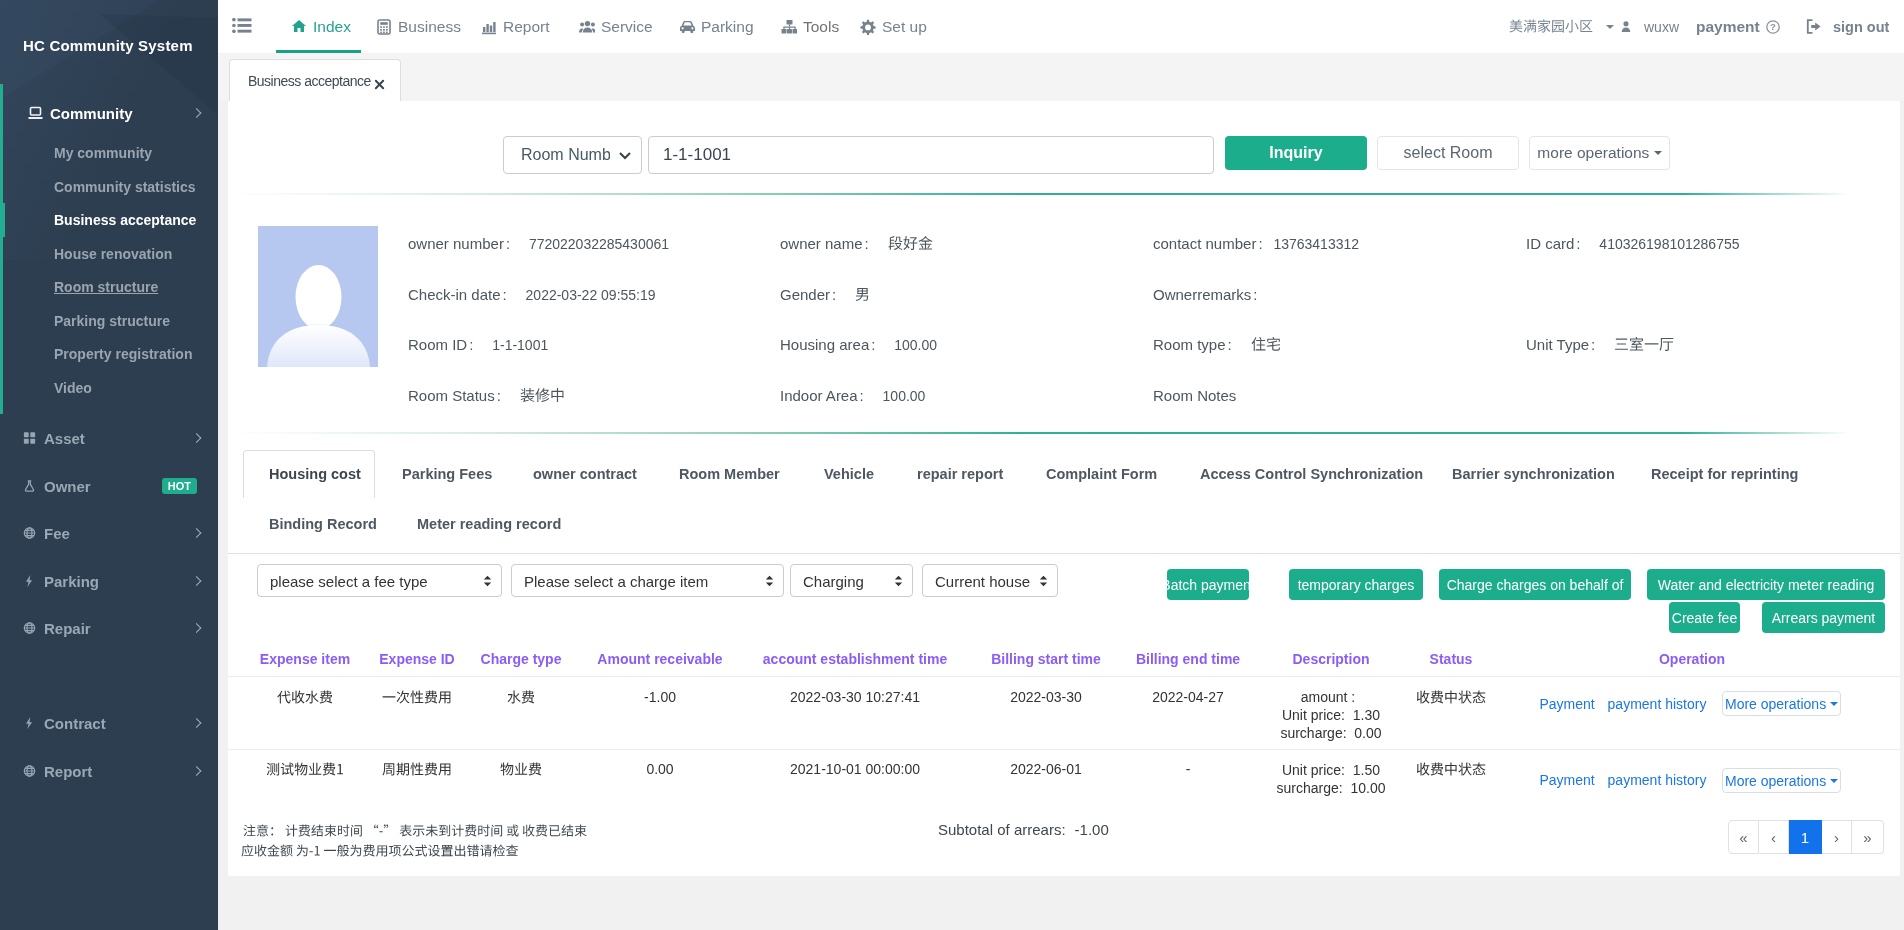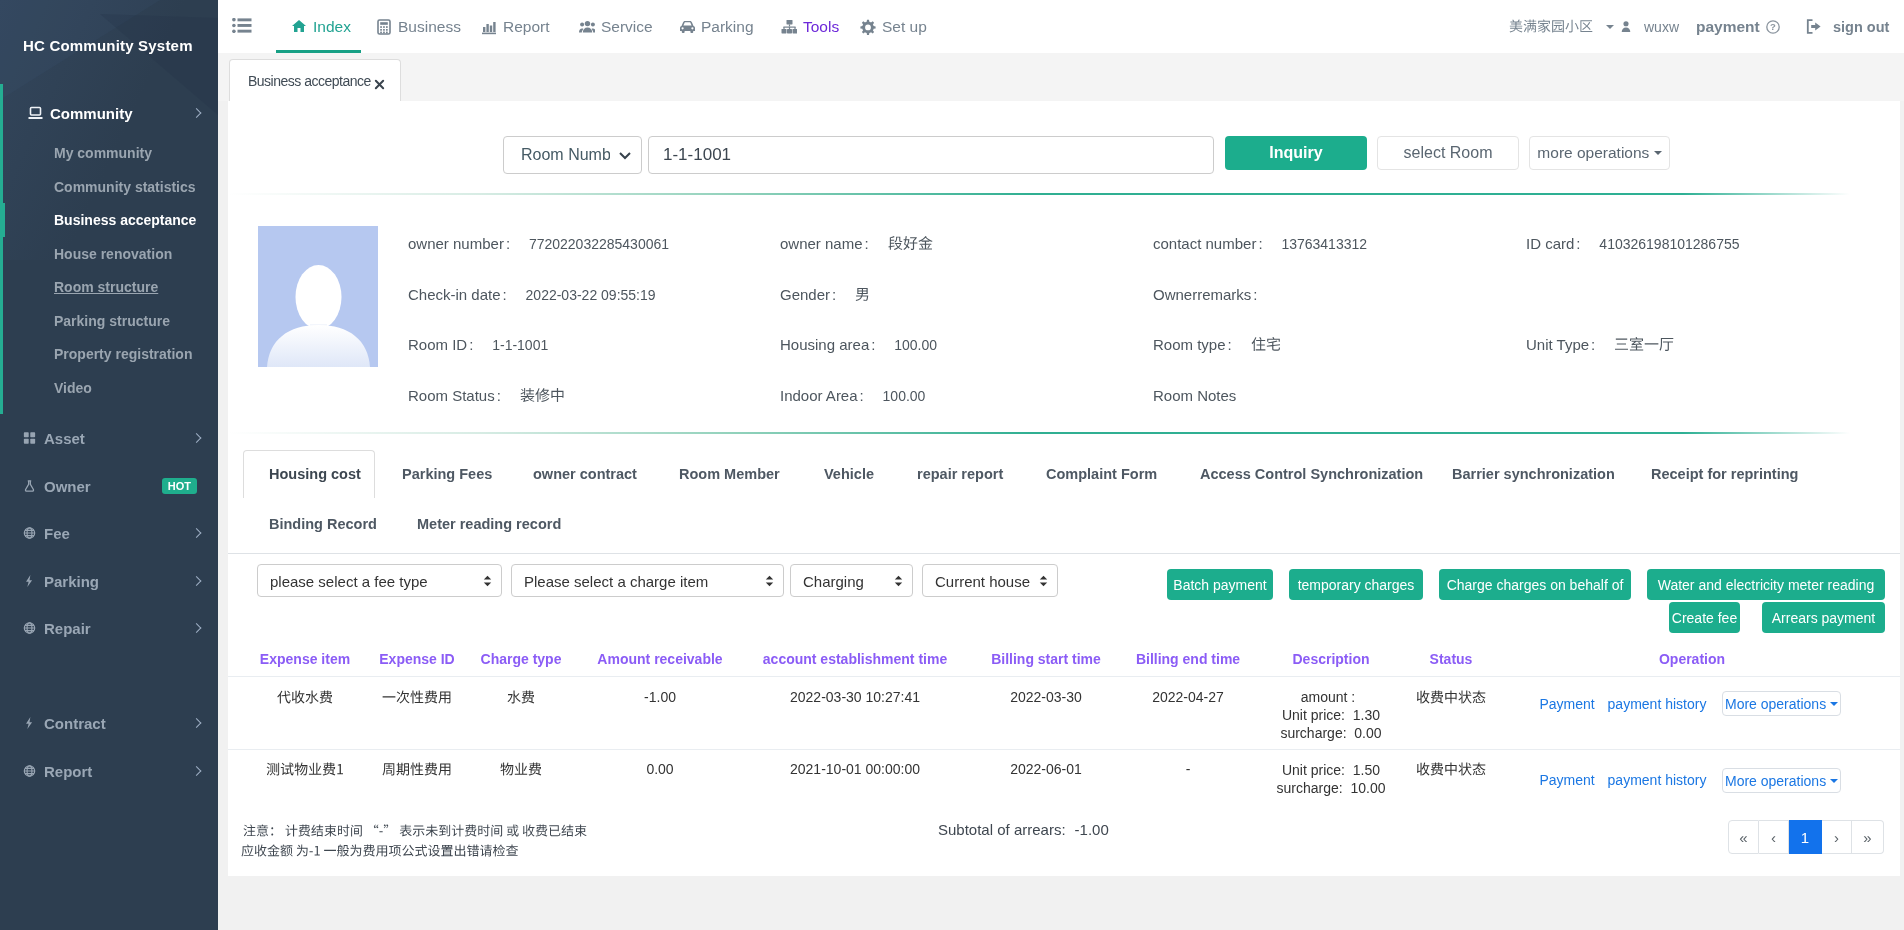--- a/index.html
+++ b/index.html
@@ -188,21 +188,21 @@
         <span>Service</span>
       </div>
       <div class="tnav" style="left:461px;color:#76838f">
         <svg width="16" height="16" viewBox="0 0 16 16" xmlns="http://www.w3.org/2000/svg">
           <g fill="#76838f">
             <path d="M2.5 7 4 3.5C4.3 2.6 5 2 6 2h5c1 0 1.7.6 2 1.5L14.5 7c.9.2 1.5 1 1.5 1.9V12h-1.8v1.2c0 .5-.4.8-.9.8h-1c-.5 0-.9-.3-.9-.8V12H5.6v1.2c0 .5-.4.8-.9.8h-1c-.5 0-.9-.3-.9-.8V12H1V8.9C1 8 1.6 7.2 2.5 7zm1.9-.4h8.2L11.4 3.7c-.1-.3-.3-.4-.6-.4H6.2c-.3 0-.5.1-.6.4zM3.6 10.4a1.1 1.1 0 1 0 0-2.2 1.1 1.1 0 0 0 0 2.2zm9.8 0a1.1 1.1 0 1 0 0-2.2 1.1 1.1 0 0 0 0 2.2z"></path>
           </g>
         </svg>
         <span>Parking</span>
       </div>
-      <div class="tnav" style="left:563px;color:#6d28d9">
+      <div class="tnav" style="left:563px;color:#737373">
         <svg width="16" height="16" viewBox="0 0 16 16" xmlns="http://www.w3.org/2000/svg">
           <g fill="#76838f">
             <rect x="5.5" y="1" width="6" height="4.4" rx="0.6"></rect>
             <rect x="0.5" y="10" width="5" height="4.4" rx="0.6"></rect>
             <rect x="6" y="10" width="5" height="4.4" rx="0.6"></rect>
             <rect x="11.5" y="10" width="5" height="4.4" rx="0.6"></rect>
             <path d="M7.9 5.4h1.2v2.1H7.9z"></path>
             <path d="M2.4 7.5h12.2v1.2H2.4z"></path>
             <path d="M2.4 8h1.2v2H2.4zM7.9 8h1.2v2H7.9zM13.4 8h1.2v2h-1.2z"></path>
           </g>
@@ -285,21 +285,21 @@
           </defs>
           <rect width="120" height="141" fill="#b6c8f0"></rect>
           <ellipse cx="60.5" cy="71" rx="23" ry="32" fill="#fff"></ellipse>
           <path d="M52 98 h17 v14 h-17 z" fill="#f3f6fc"></path>
           <path d="M9 141 c2-27 21-42 51.5-42 s49.5 15 51.5 42 z" fill="url(#shg)"></path>
         </svg></div>
       <div class="lbl" style="left:180px;top:142px">owner number<span style="display:inline-block;width:15px;text-align:left;margin-left:2px">:</span><span style="margin-left:8px;font-size:14px">772022032285430061</span></div>
       <div class="lbl" style="left:552px;top:142px">owner name<span style="display:inline-block;width:15px;text-align:left;margin-left:2px">:</span><span style="margin-left:8px;"><svg width="45.0" height="15.3" viewBox="0 -13.20 45.0 15.31" style="display:inline-block;vertical-align:-2.11px" xmlns="http://www.w3.org/2000/svg">
             <path fill="#4d565e" d="M8.1 -12V-10.2C8.1 -9.1 7.8 -7.8 6.3 -6.8C6.6 -6.7 7 -6.3 7.1 -6.1C8.8 -7.2 9.1 -8.9 9.1 -10.2V-11.1H11.2V-8.2C11.2 -7.2 11.4 -6.8 12.4 -6.8C12.6 -6.8 13.3 -6.8 13.5 -6.8C13.8 -6.8 14.1 -6.9 14.3 -6.9C14.3 -7.1 14.2 -7.5 14.2 -7.8C14.1 -7.7 13.7 -7.7 13.5 -7.7C13.3 -7.7 12.7 -7.7 12.5 -7.7C12.3 -7.7 12.3 -7.8 12.3 -8.2V-12ZM7 -5.8V-4.8H8.1L7.5 -4.6C8 -3.4 8.7 -2.3 9.5 -1.4C8.5 -0.6 7.2 -0 5.9 0.3C6.1 0.5 6.4 1 6.5 1.3C7.9 0.9 9.2 0.3 10.3 -0.6C11.2 0.2 12.4 0.8 13.7 1.2C13.9 0.9 14.2 0.4 14.4 0.2C13.1 -0.1 12 -0.6 11.1 -1.3C12.1 -2.4 12.9 -3.8 13.3 -5.6L12.6 -5.8L12.4 -5.8ZM8.4 -4.8H12C11.6 -3.7 11 -2.8 10.3 -2.1C9.5 -2.8 8.9 -3.8 8.4 -4.8ZM1.8 -11.3V-2.5L0.5 -2.4L0.7 -1.3L1.8 -1.5V1H2.9V-1.6L6.5 -2.2L6.5 -3.2L2.9 -2.7V-4.9H6.2V-5.9H2.9V-7.9H6.2V-8.9H2.9V-10.6C4.2 -10.9 5.6 -11.4 6.7 -11.8L5.7 -12.7C4.8 -12.2 3.2 -11.6 1.8 -11.2Z M16 -4.4C16.8 -3.9 17.6 -3.2 18.4 -2.6C17.6 -1.2 16.6 -0.3 15.4 0.3C15.6 0.5 16 0.9 16.1 1.2C17.4 0.5 18.4 -0.5 19.2 -1.8C19.9 -1.2 20.4 -0.6 20.8 -0.1L21.6 -1.1C21.1 -1.6 20.5 -2.2 19.8 -2.9C20.6 -4.5 21.1 -6.7 21.4 -9.4L20.7 -9.6L20.5 -9.5H18.3C18.5 -10.6 18.7 -11.6 18.8 -12.5L17.7 -12.6C17.6 -11.7 17.4 -10.6 17.2 -9.5H15.6V-8.5H17C16.7 -6.9 16.3 -5.5 16 -4.4ZM20.2 -8.5C20 -6.5 19.5 -4.9 18.9 -3.6C18.4 -4 17.8 -4.4 17.2 -4.8C17.5 -5.9 17.8 -7.2 18.1 -8.5ZM24.9 -8V-6.2H21.4V-5.2H24.9V-0.1C24.9 0.1 24.8 0.1 24.6 0.1C24.4 0.1 23.5 0.1 22.6 0.1C22.8 0.4 23 0.9 23.1 1.2C24.2 1.2 25 1.2 25.4 1C25.9 0.8 26.1 0.5 26.1 -0.1V-5.2H29.4V-6.2H26.1V-7.7C27.1 -8.6 28.2 -9.9 28.9 -11L28.2 -11.6L27.9 -11.5H22.1V-10.5H27.1C26.5 -9.6 25.7 -8.6 24.9 -8Z M33 -3.3C33.5 -2.4 34.1 -1.2 34.4 -0.5L35.3 -0.9C35.1 -1.7 34.5 -2.8 33.9 -3.6ZM41 -3.6C40.6 -2.8 39.9 -1.6 39.4 -0.9L40.3 -0.5C40.8 -1.2 41.5 -2.3 42.1 -3.2ZM37.5 -12.7C36.1 -10.5 33.3 -8.7 30.4 -7.8C30.8 -7.6 31.1 -7.1 31.2 -6.8C32 -7.1 32.9 -7.5 33.6 -7.9V-7H36.9V-5H31.7V-4H36.9V-0.3H31V0.8H44V-0.3H38.1V-4H43.3V-5H38.1V-7H41.4V-8C42.2 -7.5 43 -7.1 43.8 -6.9C44 -7.2 44.3 -7.6 44.6 -7.8C42.3 -8.5 39.6 -10.1 38.2 -11.7L38.5 -12.3ZM41.2 -8.1H34C35.3 -8.9 36.5 -9.8 37.5 -10.9C38.5 -9.9 39.8 -8.9 41.2 -8.1Z"></path>
           </svg></span></div>
-      <div class="lbl" style="left:925px;top:142px">contact number<span style="display:inline-block;width:15px;text-align:left;margin-left:2px">:</span><span style="margin-left:8px;font-size:14px">13763413312</span></div>
+      <div class="lbl" style="left:925px;top:142px">contact number<span style="display:inline-block;width:15px;text-align:left;margin-left:2px">:</span><span style="font-size:14px">13763413312</span></div>
       <div class="lbl" style="left:1298px;top:142px">ID card<span style="display:inline-block;width:15px;text-align:left;margin-left:2px">:</span><span style="margin-left:8px;font-size:14px">410326198101286755</span></div>
       <div class="lbl" style="left:180px;top:193px">Check-in date<span style="display:inline-block;width:15px;text-align:left;margin-left:2px">:</span><span style="margin-left:8px;font-size:14px">2022-03-22 09:55:19</span></div>
       <div class="lbl" style="left:552px;top:193px">Gender<span style="display:inline-block;width:15px;text-align:left;margin-left:2px">:</span><span style="margin-left:8px;"><svg width="15.0" height="15.3" viewBox="0 -13.20 15.0 15.31" style="display:inline-block;vertical-align:-2.11px" xmlns="http://www.w3.org/2000/svg">
             <path fill="#4d565e" d="M3.4 -8.3H6.9V-6.7H3.4ZM8 -8.3H11.5V-6.7H8ZM3.4 -10.8H6.9V-9.2H3.4ZM8 -10.8H11.5V-9.2H8ZM1.1 -4.3V-3.3H6C5.3 -1.6 3.9 -0.4 0.6 0.2C0.9 0.5 1.2 0.9 1.2 1.2C4.9 0.4 6.5 -1.2 7.2 -3.3H12C11.8 -1.2 11.5 -0.3 11.2 0C11 0.1 10.9 0.2 10.5 0.2C10.2 0.2 9.2 0.1 8.2 0.1C8.4 0.3 8.5 0.8 8.6 1.1C9.5 1.1 10.5 1.2 10.9 1.1C11.5 1.1 11.8 1 12.1 0.7C12.6 0.2 12.9 -0.9 13.2 -3.8C13.2 -3.9 13.2 -4.3 13.2 -4.3H7.6C7.7 -4.8 7.8 -5.2 7.8 -5.7H12.7V-11.8H2.3V-5.7H6.6C6.6 -5.2 6.5 -4.8 6.4 -4.3Z"></path>
           </svg></span></div>
       <div class="lbl" style="left:925px;top:193px">Ownerremarks<span style="display:inline-block;width:15px;text-align:left;margin-left:2px">:</span><span style="margin-left:8px;font-size:14px"></span></div>
       <div class="lbl" style="left:180px;top:243px">Room ID<span style="display:inline-block;width:15px;text-align:left;margin-left:2px">:</span><span style="margin-left:8px;font-size:14px">1-1-1001</span></div>
       <div class="lbl" style="left:552px;top:243px">Housing area<span style="display:inline-block;width:15px;text-align:left;margin-left:2px">:</span><span style="margin-left:8px;font-size:14px">100.00</span></div>
       <div class="lbl" style="left:925px;top:243px">Room type<span style="display:inline-block;width:15px;text-align:left;margin-left:2px">:</span><span style="margin-left:8px;"><svg width="30.0" height="15.3" viewBox="0 -13.20 30.0 15.31" style="display:inline-block;vertical-align:-2.11px" xmlns="http://www.w3.org/2000/svg">
             <path fill="#4d565e" d="M8.2 -12.3C8.7 -11.5 9.3 -10.5 9.5 -9.8L10.6 -10.2C10.3 -10.9 9.8 -11.9 9.2 -12.7ZM4.3 -12.5C3.4 -10.3 2 -8 0.5 -6.6C0.8 -6.3 1.1 -5.7 1.2 -5.4C1.7 -6 2.2 -6.6 2.7 -7.2V1.2H3.8V-9C4.4 -10 4.9 -11.1 5.4 -12.2ZM4.7 -0.4V0.7H14.4V-0.4H10.2V-4.2H13.8V-5.3H10.2V-8.6H14.2V-9.7H5.1V-8.6H9.1V-5.3H5.6V-4.2H9.1V-0.4Z M15.8 -4 15.9 -2.9 21.2 -3.5V-0.9C21.2 0.6 21.7 1 23.5 1C23.9 1 26.4 1 26.9 1C28.5 1 28.8 0.3 29 -1.9C28.7 -2 28.2 -2.2 27.9 -2.4C27.8 -0.5 27.7 -0.1 26.8 -0.1C26.2 -0.1 24 -0.1 23.5 -0.1C22.6 -0.1 22.4 -0.3 22.4 -0.9V-3.6L29.1 -4.4L29 -5.5L22.4 -4.7V-7.2C24 -7.5 25.4 -7.9 26.5 -8.3L25.6 -9.2C23.7 -8.4 20.2 -7.8 17.1 -7.4C17.2 -7.1 17.4 -6.7 17.5 -6.4C18.7 -6.5 20 -6.7 21.2 -7V-4.6ZM21.4 -12.4C21.6 -12 21.9 -11.5 22.1 -11H16.2V-7.9H17.3V-10H27.7V-7.9H28.8V-11H23.4C23.2 -11.5 22.8 -12.2 22.5 -12.8Z"></path>
@@ -344,21 +344,21 @@
         <svg width="9" height="12" viewBox="0 0 9 12" style="position:absolute;right:9px;top:50%;transform:translateY(-50%)" xmlns="http://www.w3.org/2000/svg">
           <path d="M0.8 4.4 4.5 0.8 8.2 4.4z M0.8 7.6 4.5 11.2 8.2 7.6z" fill="#333"></path>
         </svg>
       </div>
       <div class="fsel" style="left:694px;top:463px;width:136px;height:33px">
         <span class="t">Current house</span>
         <svg width="9" height="12" viewBox="0 0 9 12" style="position:absolute;right:9px;top:50%;transform:translateY(-50%)" xmlns="http://www.w3.org/2000/svg">
           <path d="M0.8 4.4 4.5 0.8 8.2 4.4z M0.8 7.6 4.5 11.2 8.2 7.6z" fill="#333"></path>
         </svg>
       </div>
-      <div class="btn btn-green" style="left:939px;top:468px;width:106px;height:31px;font-size:14px">Batch payment</div>
+      <div class="btn btn-green" style="left:939px;top:468px;width:82px;height:31px;font-size:14px">Batch payment</div>
       <div class="btn btn-green" style="left:1061px;top:468px;width:134px;height:31px;font-size:14px">temporary charges</div>
       <div class="btn btn-green" style="left:1211px;top:468px;width:192px;height:31px;font-size:14px">Charge charges on behalf of</div>
       <div class="btn btn-green" style="left:1419px;top:468px;width:238px;height:31px;font-size:14px">Water and electricity meter reading</div>
       <div class="btn btn-green" style="left:1441px;top:501px;width:71px;height:31px;font-size:14px">Create fee</div>
       <div class="btn btn-green" style="left:1534px;top:501px;width:123px;height:31px;font-size:14px">Arrears payment</div>
       <div class="th" style="left:77px;top:558px">Expense item</div>
       <div class="th" style="left:189px;top:558px">Expense ID</div>
       <div class="th" style="left:293px;top:558px">Charge type</div>
       <div class="th" style="left:432px;top:558px">Amount receivable</div>
       <div class="th" style="left:627px;top:558px">account establishment time</div>

